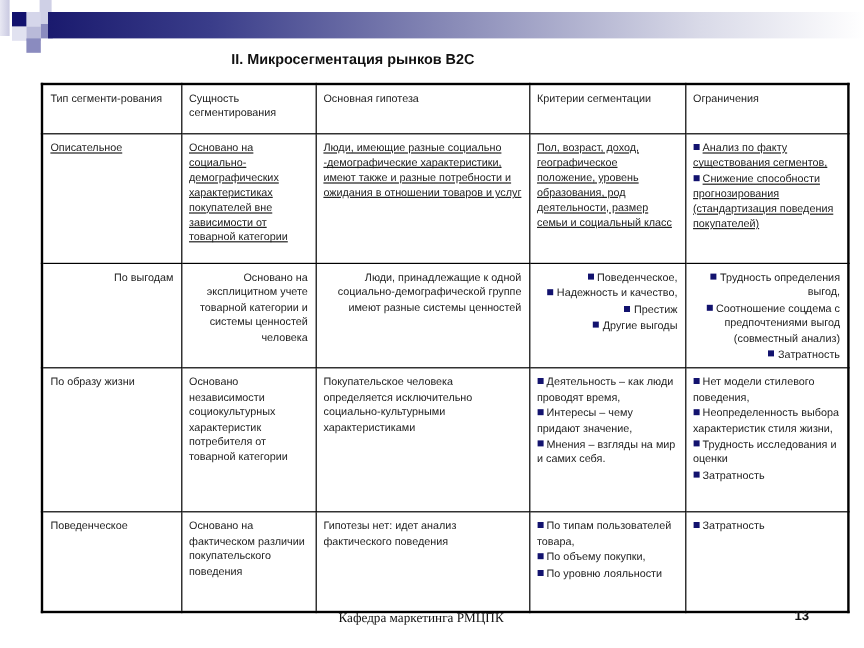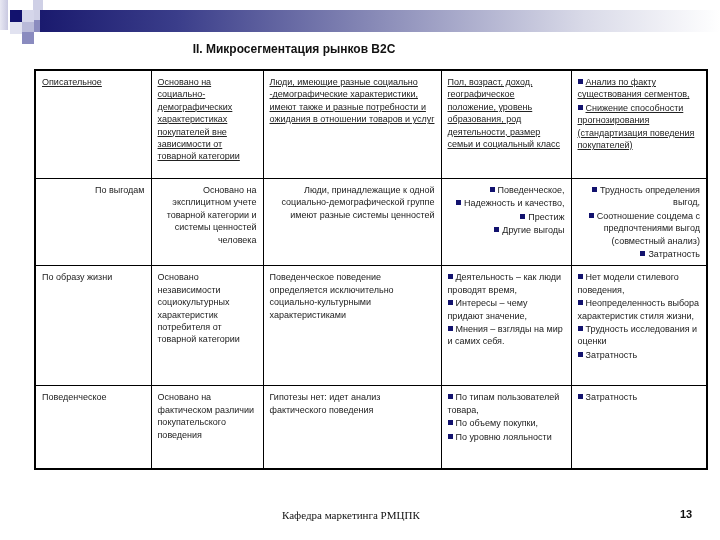--- a/index.html
+++ b/index.html
@@ -50,21 +50,21 @@
   tr.r4 td { height: 73px; }
   .li { display: block; margin-bottom: 1px; }
   .li::before {
     content: ""; display: inline-block; width: 5px; height: 5px; background: #12126e;
     margin-right: 3px; vertical-align: 1px;
   }
   .footer {
     position: absolute; left: 282px; top: 509px; font-size: 11px; color: #111; font-family: Liberation Serif, serif;
   }
   .pagenum {
-    position: absolute; left: 680px; top: 508px; font-size: 11px; font-weight: bold; color: #111;
+    position: absolute; left: 662px; top: 508px; font-size: 11px; font-weight: bold; color: #111;
   }
 </style>
 </head>
 <body>
 
 <div>
   <div class="sq sq2"></div>
   <div class="sq sq4"></div>
   <div class="sq sq8"></div>
   <div class="sq sq3"></div>
@@ -79,20 +79,27 @@
 
 <table class="grid">
   <colgroup>
       <col class="c1">
       <col class="c2">
       <col class="c3">
       <col class="c4">
       <col class="c5">
     </colgroup>
   <tbody>
+      <tr class="h">
+    <td>Тип сегменти-рования</td>
+    <td>Сущность сегментирования</td>
+    <td>Основная гипотеза</td>
+    <td>Критерии сегментации</td>
+    <td>Ограничения</td>
+  </tr>
 
   <tr class="r1">
     <td>Описательное</td>
     <td>Основано на социально-демографических характеристиках покупателей вне зависимости от товарной категории</td>
     <td>Люди, имеющие разные социально -демографические характеристики, имеют также и разные потребности и ожидания в отношении товаров и услуг</td>
     <td>Пол, возраст, доход, географическое положение, уровень образования, род деятельности, размер семьи и социальный класс</td>
     <td>
       <span class="li">Анализ по факту существования сегментов,</span>
       <span class="li">Снижение способности прогнозирования (стандартизация поведения покупателей)</span>
     </td>
@@ -111,21 +118,21 @@
     <td>
       <span class="li">Трудность определения выгод,</span>
       <span class="li">Соотношение соцдема с предпочтениями выгод (совместный анализ)</span>
       <span class="li">Затратность</span>
     </td>
   </tr>
 
   <tr class="r3">
     <td>По образу жизни</td>
     <td>Основано независимости социокультурных характеристик потребителя от товарной категории</td>
-    <td>Поведенческое поведение определяется исключительно социально-культурными характеристиками</td>
+    <td>Покупательское человека определяется исключительно социально-культурными характеристиками</td>
     <td>
       <span class="li">Деятельность – как люди проводят время,</span>
       <span class="li">Интересы – чему придают значение,</span>
       <span class="li">Мнения – взгляды на мир и самих себя.</span>
     </td>
     <td>
       <span class="li">Нет модели стилевого поведения,</span>
       <span class="li">Неопределенность выбора характеристик стиля жизни,</span>
       <span class="li">Трудность исследования и оценки</span>
       <span class="li">Затратность</span>

